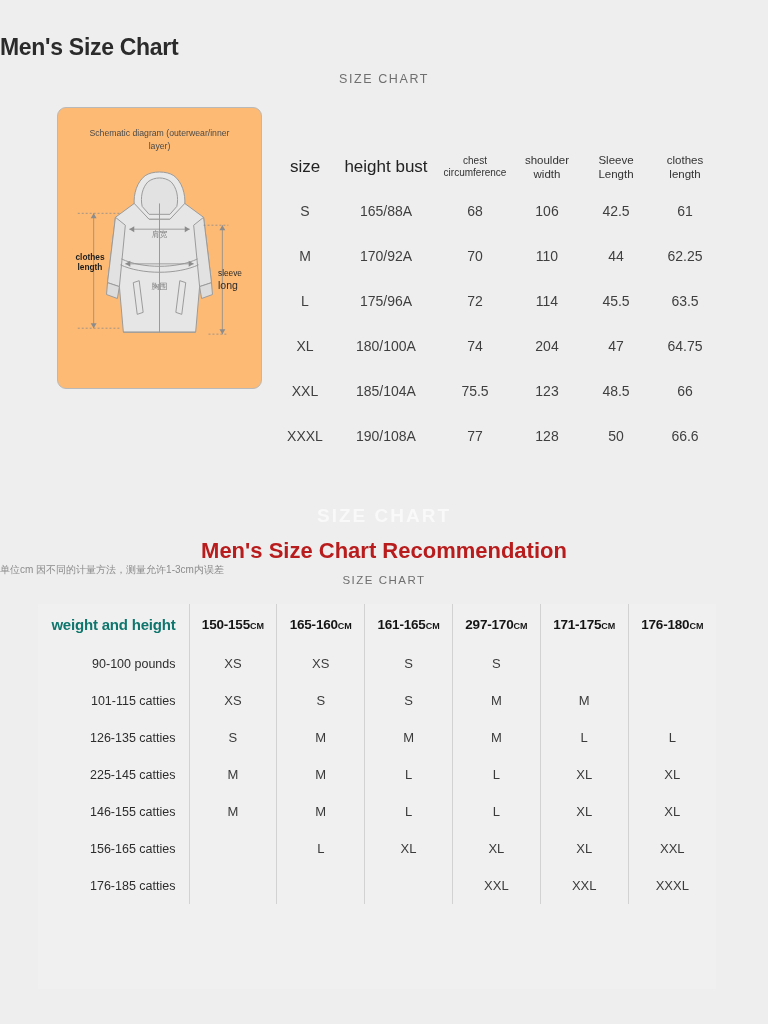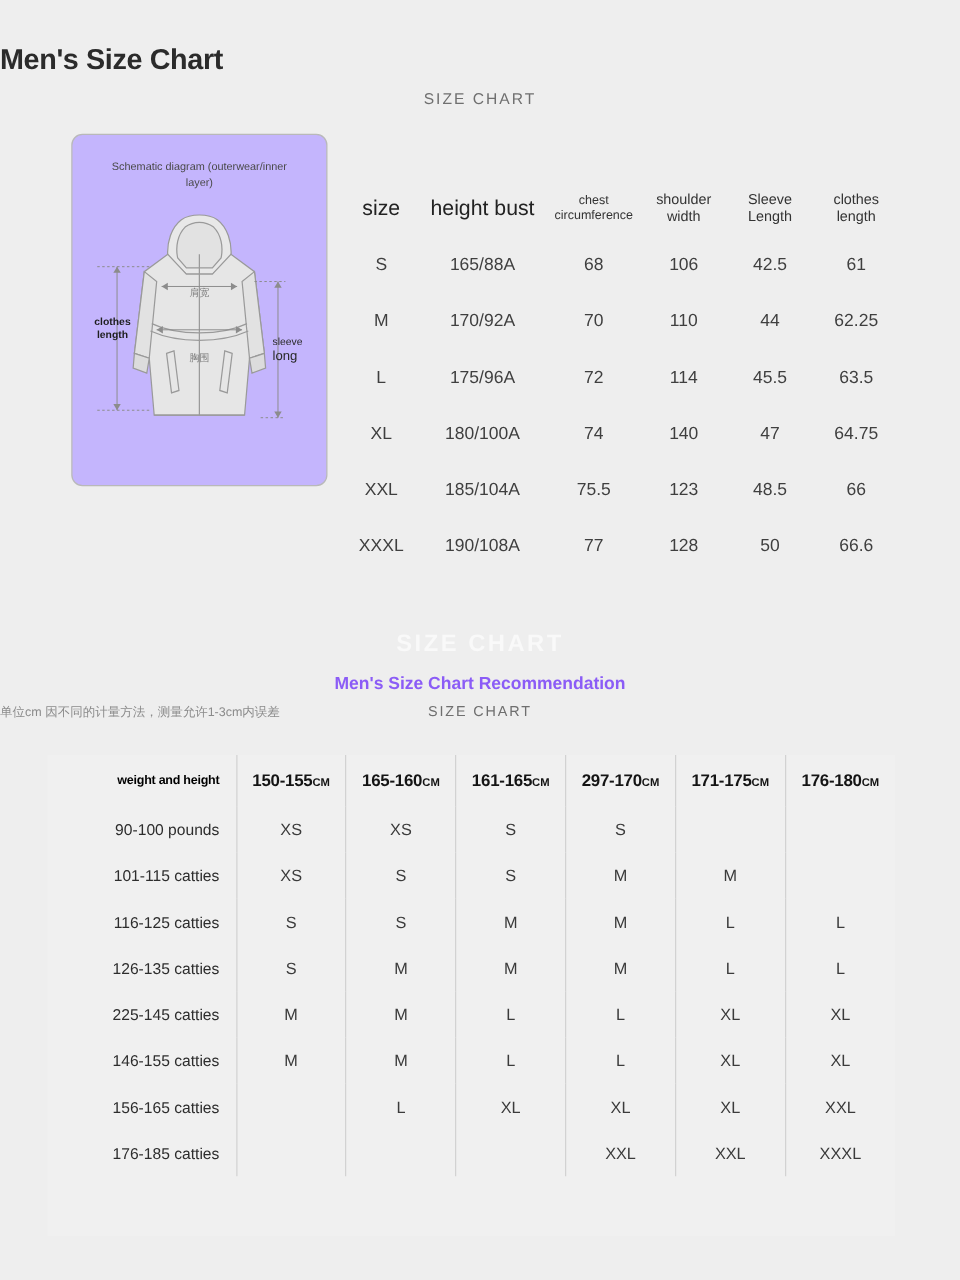--- a/index.html
+++ b/index.html
@@ -38,21 +38,21 @@
 
   
   .diagram-box {
     position: absolute;
     left: 57px;
     top: 0px;
     width: 205px;
     height: 282px;
     border: 1px solid #b9b9b9;
     border-radius: 9px;
-    background: #c4b5fd;
+    background: #fdba74;
   }
   .diagram-caption {
     font-size: 8.7px;
     color: #4a4a4a;
     text-align: center;
     padding: 19px 22px 0 22px;
     line-height: 1.45;
   }
   .diagram-art {
     position: absolute;
@@ -123,23 +123,23 @@
     font-weight: bold;
     color: rgba(255,255,255,0.62);
     letter-spacing: 2px;
     user-select: none;
   }
 
   
   .sec2-head { position: absolute; top: 538px; left: 0; right: 0; }
   .title-main2 {
     text-align: center;
-    font-size: 14px;
-    font-weight: bold;
-    color: #8b5cf6;
+    font-size: 22px;
+    font-weight: bold;
+    color: #b91c1c;
   }
   .title-sub2 {
     text-align: center;
     font-size: 11.5px;
     color: #6f6f6f;
     letter-spacing: 1.5px;
     margin-top: 10px;
   }
 
   .grid-wrap {
@@ -169,23 +169,23 @@
     color: #141414;
     letter-spacing: -0.2px;
     text-align: center;
   }
   .tbl2 thead th .cm {
     font-size: 9px;
     font-weight: bold;
     letter-spacing: 0;
   }
   .tbl2 thead th.h-rowlabel {
-    font-size: 10px;
-    font-weight: bold;
-    color: #000000;
+    font-size: 15px;
+    font-weight: bold;
+    color: #0f766e;
     text-align: right;
     padding-right: 13px;
   }
   .tbl2 tbody td { height: 37px; font-size: 13px; color: #3b3b3b; }
   .tbl2 tbody td.rowlabel {
     font-size: 12.5px;
     color: #2d2d2d;
     text-align: right;
     padding-right: 13px;
   }
@@ -295,21 +295,21 @@
           <td>175/96A</td>
           <td>72</td>
           <td>114</td>
           <td>45.5</td>
           <td>63.5</td>
         </tr>
         <tr>
           <td class="c-size">XL</td>
           <td>180/100A</td>
           <td>74</td>
-          <td>140</td>
+          <td>204</td>
           <td>47</td>
           <td>64.75</td>
         </tr>
         <tr>
           <td class="c-size">XXL</td>
           <td>185/104A</td>
           <td>75.5</td>
           <td>123</td>
           <td>48.5</td>
           <td>66</td>
@@ -361,29 +361,20 @@
         <tr>
           <td class="rowlabel col-label">101-115 catties</td>
           <td>XS</td>
           <td>S</td>
           <td>S</td>
           <td>M</td>
           <td>M</td>
           <td></td>
         </tr>
         <tr>
-          <td class="rowlabel col-label">116-125 catties</td>
-          <td>S</td>
-          <td>S</td>
-          <td>M</td>
-          <td>M</td>
-          <td>L</td>
-          <td>L</td>
-        </tr>
-        <tr>
           <td class="rowlabel col-label">126-135 catties</td>
           <td>S</td>
           <td>M</td>
           <td>M</td>
           <td>M</td>
           <td>L</td>
           <td>L</td>
         </tr>
         <tr>
           <td class="rowlabel col-label">225-145 catties</td>

